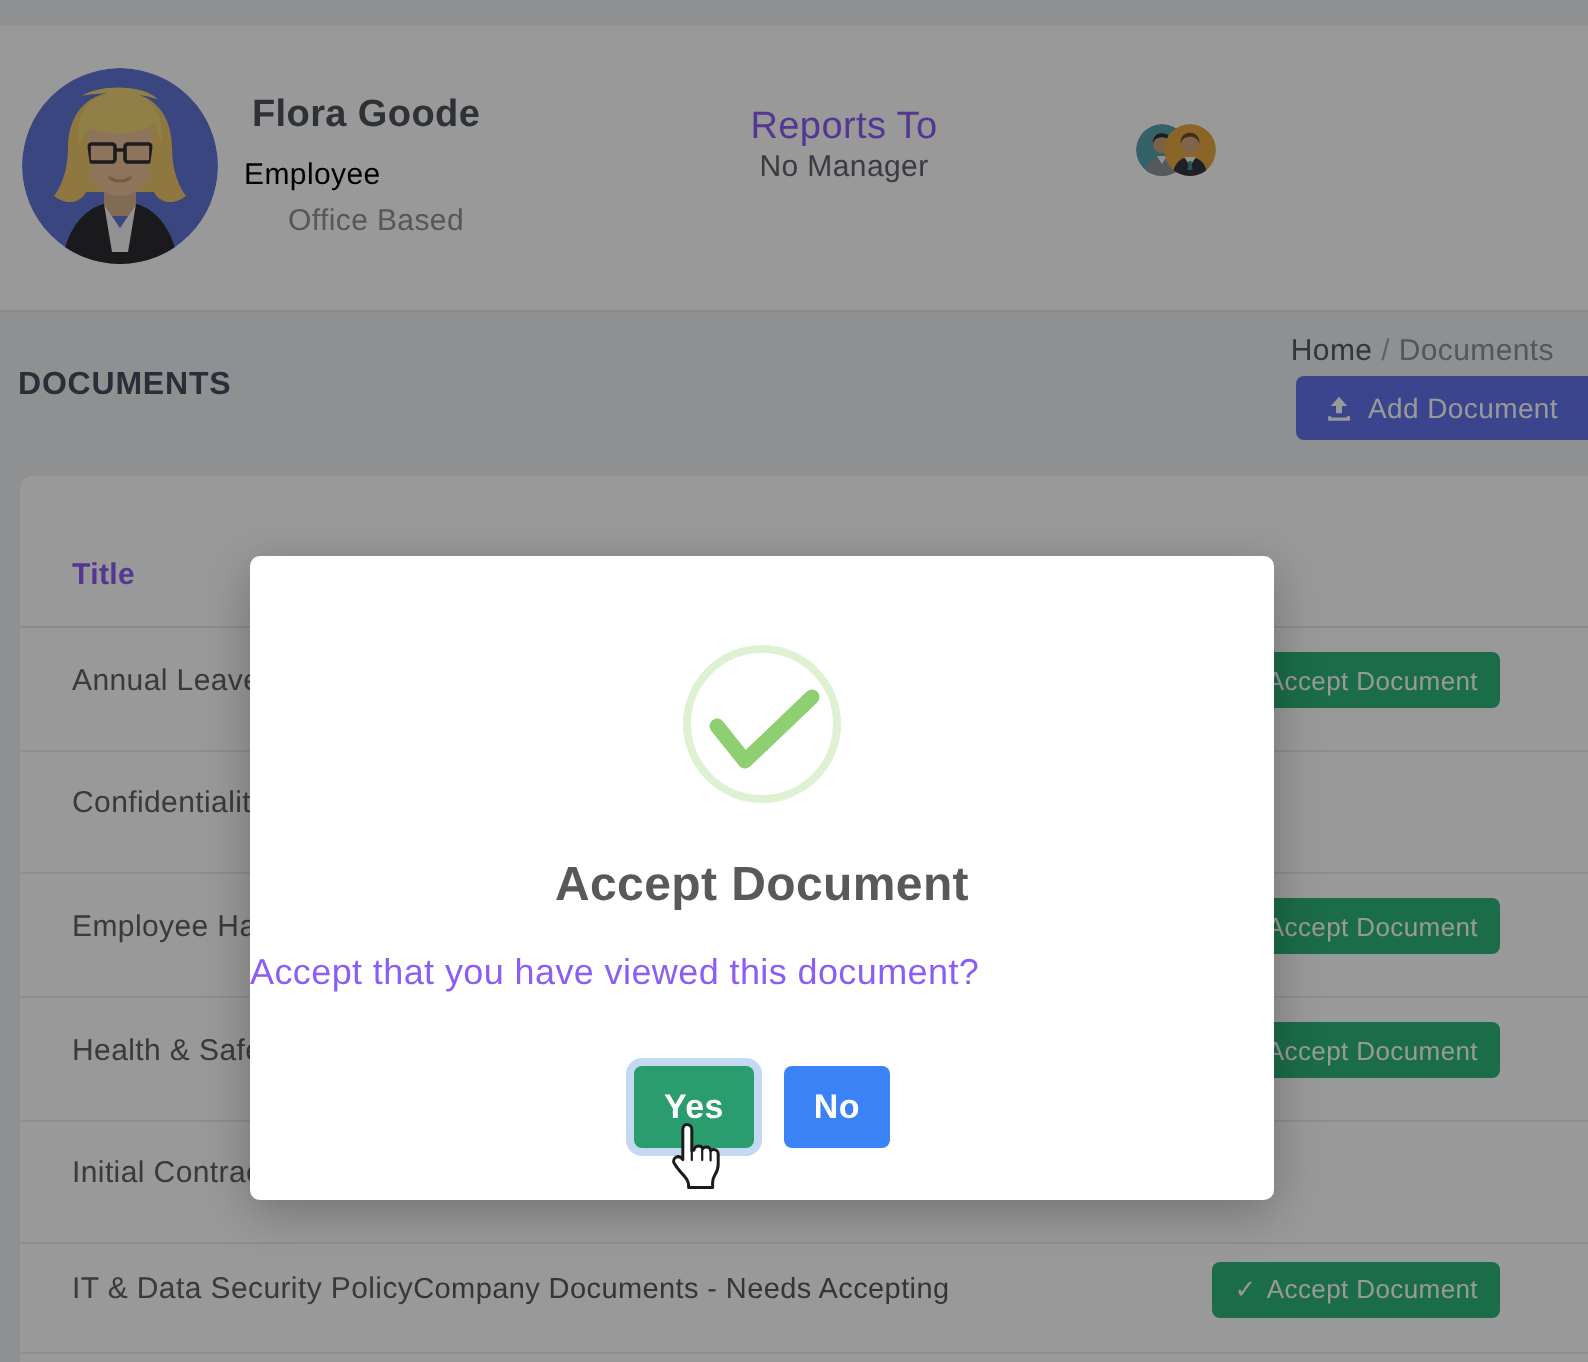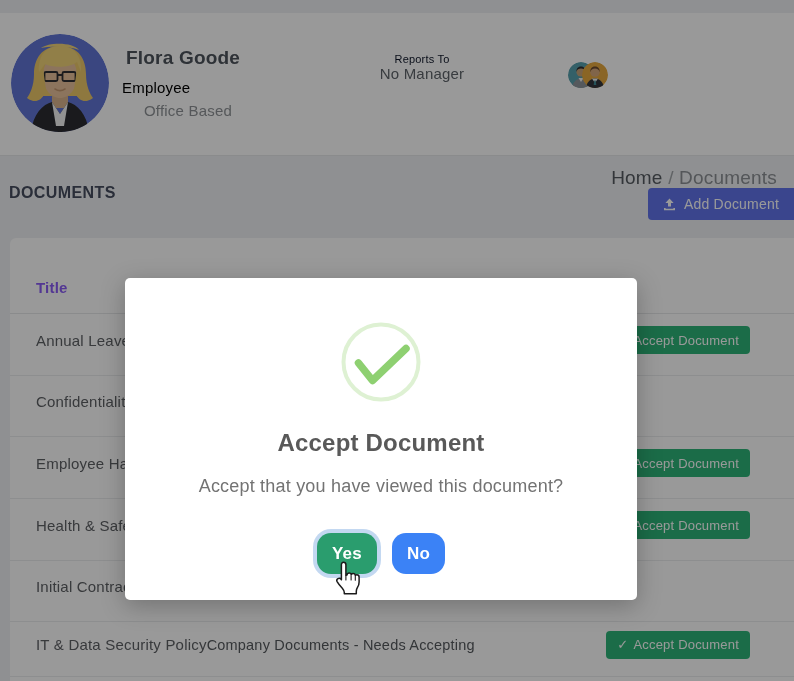--- a/index.html
+++ b/index.html
@@ -11,31 +11,31 @@
     -webkit-font-smoothing:antialiased;
   }
 
   
   .profile-card{position:absolute;left:0;top:13px;width:100%;height:142px;background:#fff;border-bottom:1px solid #e7e8ea;}
   .avatar-wrap{position:absolute;left:11px;top:21px;width:98px;height:98px;border-radius:50%;overflow:hidden;}
   .profile-name{position:absolute;left:126px;top:34px;font-size:19px;font-weight:600;color:#4e545c;}
   .profile-role{position:absolute;left:122px;top:66px;font-size:15px;color:#000000;}
   .profile-loc{position:absolute;left:144px;top:89px;font-size:15px;color:#8e9296;}
   .reports-to{position:absolute;left:352px;top:40px;width:140px;text-align:center;}
-  .reports-label{font-size:11px;color:#0f172a;}
+  .reports-label{font-size:19px;color:#8b5cf6;}
   .reports-value{font-size:15px;color:#5f656b;}
   .direct-reports{position:absolute;left:515px;top:40px;width:160px;text-align:center;}
   .dr-avatars{position:relative;height:28px;margin-top:9px;}
   .dr-a{position:absolute;top:0;width:26px;height:26px;border-radius:50%;overflow:hidden;}
   .dr-a.one{left:53px;}
   .dr-a.two{left:67px;}
 
   
   .docs-heading{position:absolute;left:9px;top:184px;font-size:16px;font-weight:700;color:#464d5f;letter-spacing:.4px;}
-  .breadcrumb{position:absolute;top:167px;right:17px;font-size:19px;color:#a0a4a8;white-space:nowrap;}
+  .breadcrumb{position:absolute;top:167px;right:17px;font-size:15px;color:#a0a4a8;white-space:nowrap;}
   .breadcrumb .bc-home{color:#565b61;}
   .breadcrumb .bc-cur{color:#8c9095;}
   .add-doc-btn{position:absolute;left:648px;top:188px;width:162px;height:32px;border:none;border-radius:4px;
     background:#6174ec;color:#fff;font-size:14px;font-family:inherit;letter-spacing:.2px;
     display:flex;align-items:center;justify-content:flex-start;gap:7px;padding:0 0 0 14px;cursor:pointer;}
 
   
   .docs-card{position:absolute;left:10px;top:238px;right:-10px;bottom:-10px;background:#fff;border-radius:6px 0 0 0;}
   .th-title{position:absolute;left:26px;top:41px;font-size:15px;font-weight:600;color:#8b5cf6;}
   .doc-row{position:absolute;left:0;right:0;box-sizing:border-box;border-bottom:1px solid #ecedef;
@@ -48,23 +48,23 @@
   .accept-btn .chk{font-size:13px;font-weight:700;}
 
   
   .overlay{position:absolute;inset:0;background:rgba(0,0,0,0.4);z-index:10;}
 
   
   .modal{position:absolute;left:125px;top:278px;width:512px;height:322px;background:#fff;border-radius:5px;
     z-index:20;box-shadow:0 6px 24px rgba(0,0,0,.25);}
   .swal-icon{position:absolute;left:216px;top:44px;width:80px;height:80px;}
   .modal-title{position:absolute;left:0;top:151px;width:100%;text-align:center;font-size:24px;font-weight:600;color:#595959;}
-  .modal-text{position:absolute;left:0;top:198px;width:100%;text-align:center;font-size:18px;color:#737373;}
+  .modal-text{position:absolute;left:0;top:198px;width:100%;text-align:left;font-size:18px;color:#8b5cf6;}
   .modal-actions{position:absolute;left:0;top:255px;width:100%;display:flex;justify-content:center;gap:15px;}
-  .swal-btn{height:41px;border:none;border-radius:14px;color:#fff;font-size:17px;font-weight:600;
+  .swal-btn{height:41px;border:none;border-radius:4px;color:#fff;font-size:17px;font-weight:600;
     font-family:inherit;letter-spacing:.2px;padding:0 15px;cursor:pointer;}
   .swal-confirm{background:#2a9d6e;box-shadow:0 0 0 4px #c3d8f1;}
   .swal-cancel{background:#3b82f6;}
 
   .cursor{position:absolute;left:334px;top:560px;z-index:40;pointer-events:none;}
 </style>
 </head>
 <body>
 
 <div>

